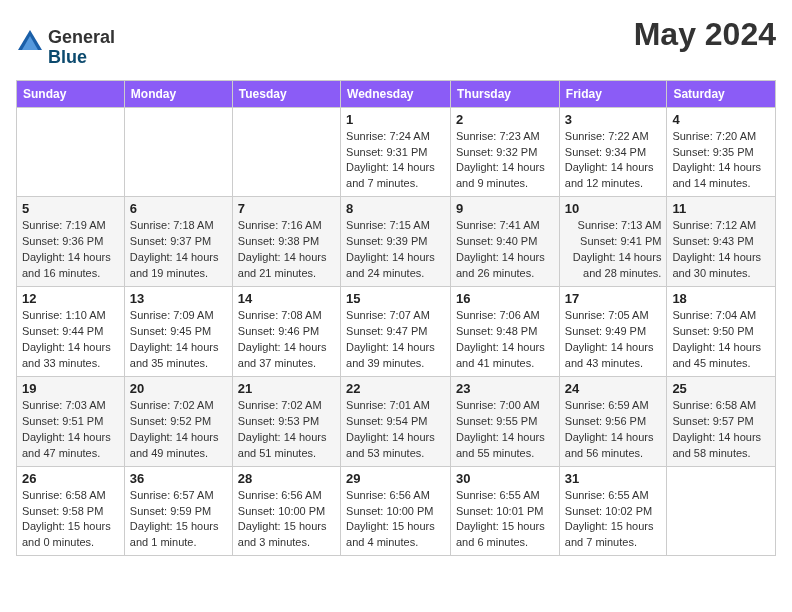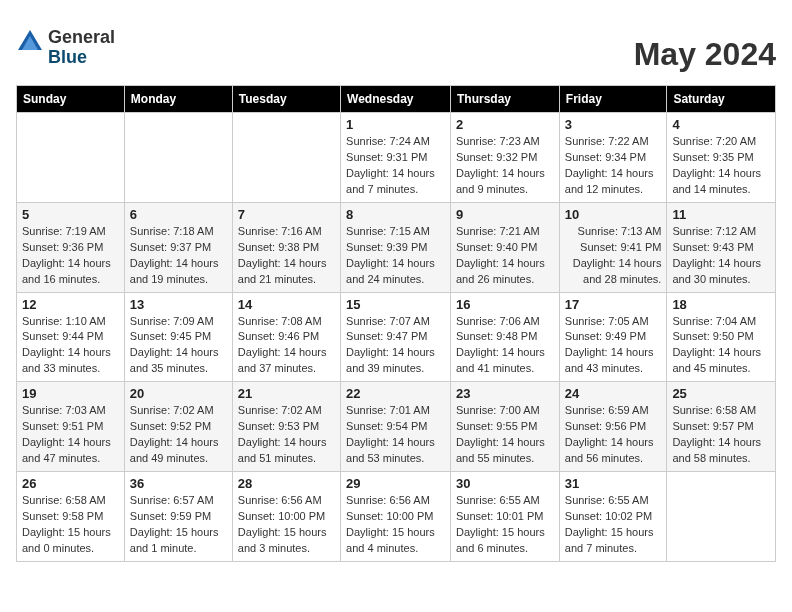--- a/index.html
+++ b/index.html
@@ -36,38 +36,37 @@
       font-weight: bold;
       color: #0c4a6e;
     }
     .logo-icon {
       width: 28px;
       height: 28px;
       margin-right: 4px;
     }
     .title-block {
       text-align: right;
-      margin-top: 20px;
     }
     .month-year {
       font-size: 32px;
       font-weight: bold;
       color: #333;
     }
     .location {
       font-size: 15px;
       color: #555;
     }
     .calendar {
       width: 100%;
       border-collapse: collapse;
       font-size: 11px;
     }
     .calendar thead tr th {
-      background: #000000;
+      background: #8b5cf6;
       color: #fff;
       text-align: left;
       padding: 6px 6px;
       font-size: 12px;
       font-weight: bold;
       border: 1px solid #ccc;
     }
     .calendar tbody tr td {
       border: 1px solid #ccc;
       vertical-align: top;
@@ -183,21 +182,21 @@
         </td>
         <td>
           <div class="day-number">8</div>
           <div class="day-info" style="white-space: pre-line;">Sunrise: 7:15 AM
 Sunset: 9:39 PM
 Daylight: 14 hours
 and 24 minutes.</div>
         </td>
         <td>
           <div class="day-number">9</div>
-          <div class="day-info" style="white-space: pre-line;">Sunrise: 7:21 AM
+          <div class="day-info" style="white-space: pre-line;">Sunrise: 7:41 AM
 Sunset: 9:40 PM
 Daylight: 14 hours
 and 26 minutes.</div>
         </td>
         <td>
           <div class="day-number">10</div>
           <div class="day-info" style="white-space: pre-line; text-align: right;">Sunrise: 7:13 AM
 Sunset: 9:41 PM
 Daylight: 14 hours
 and 28 minutes.</div>

